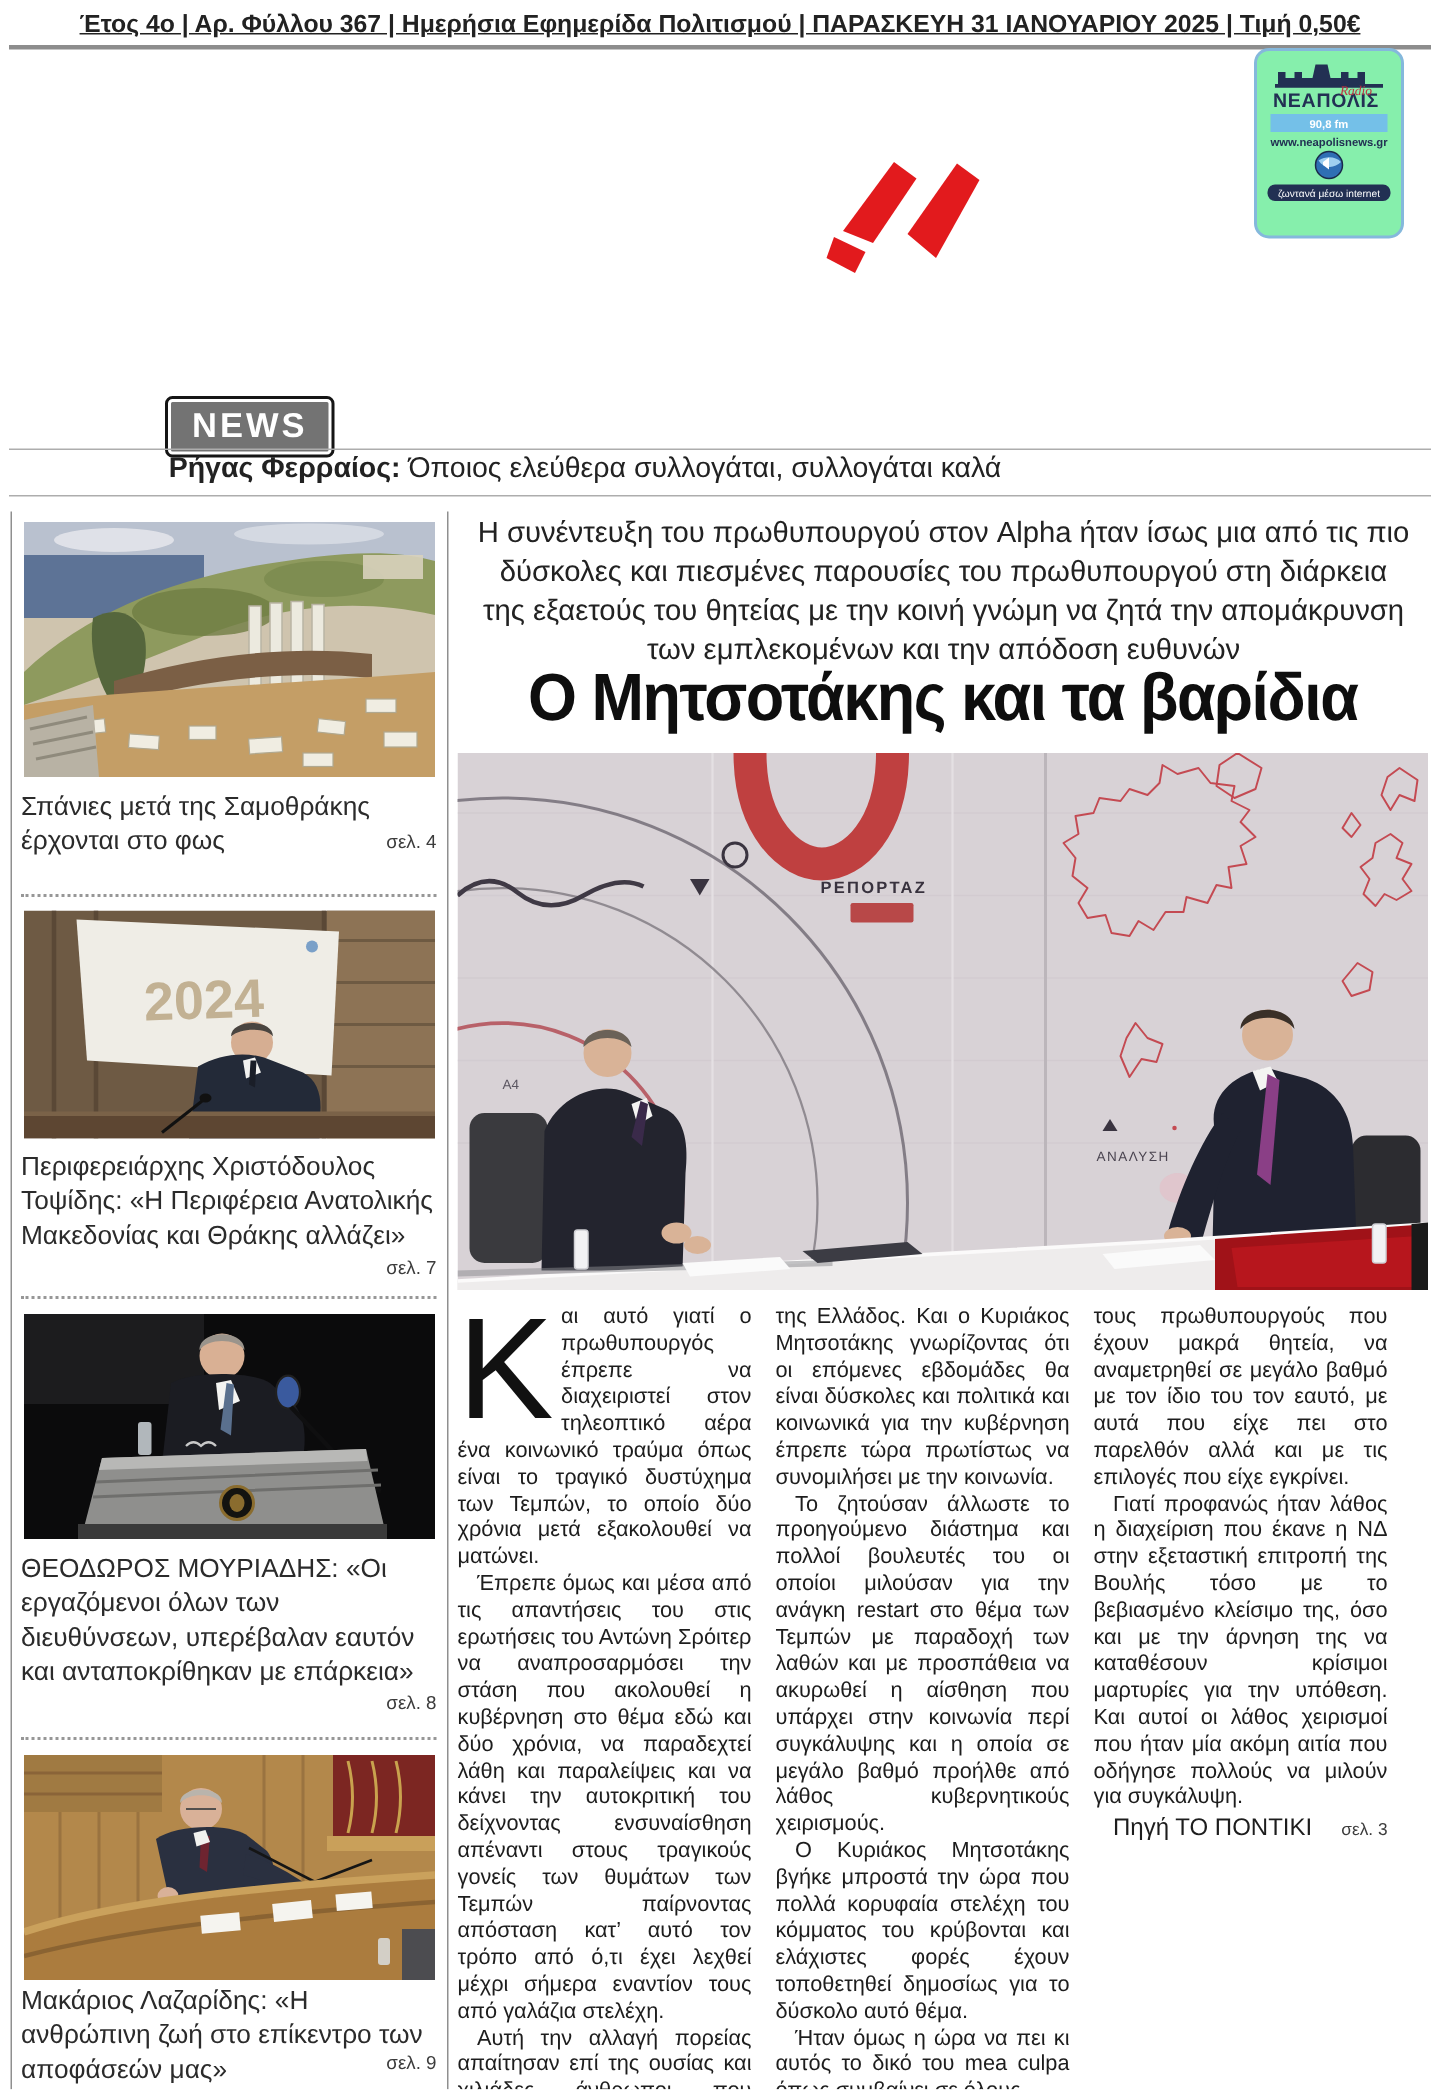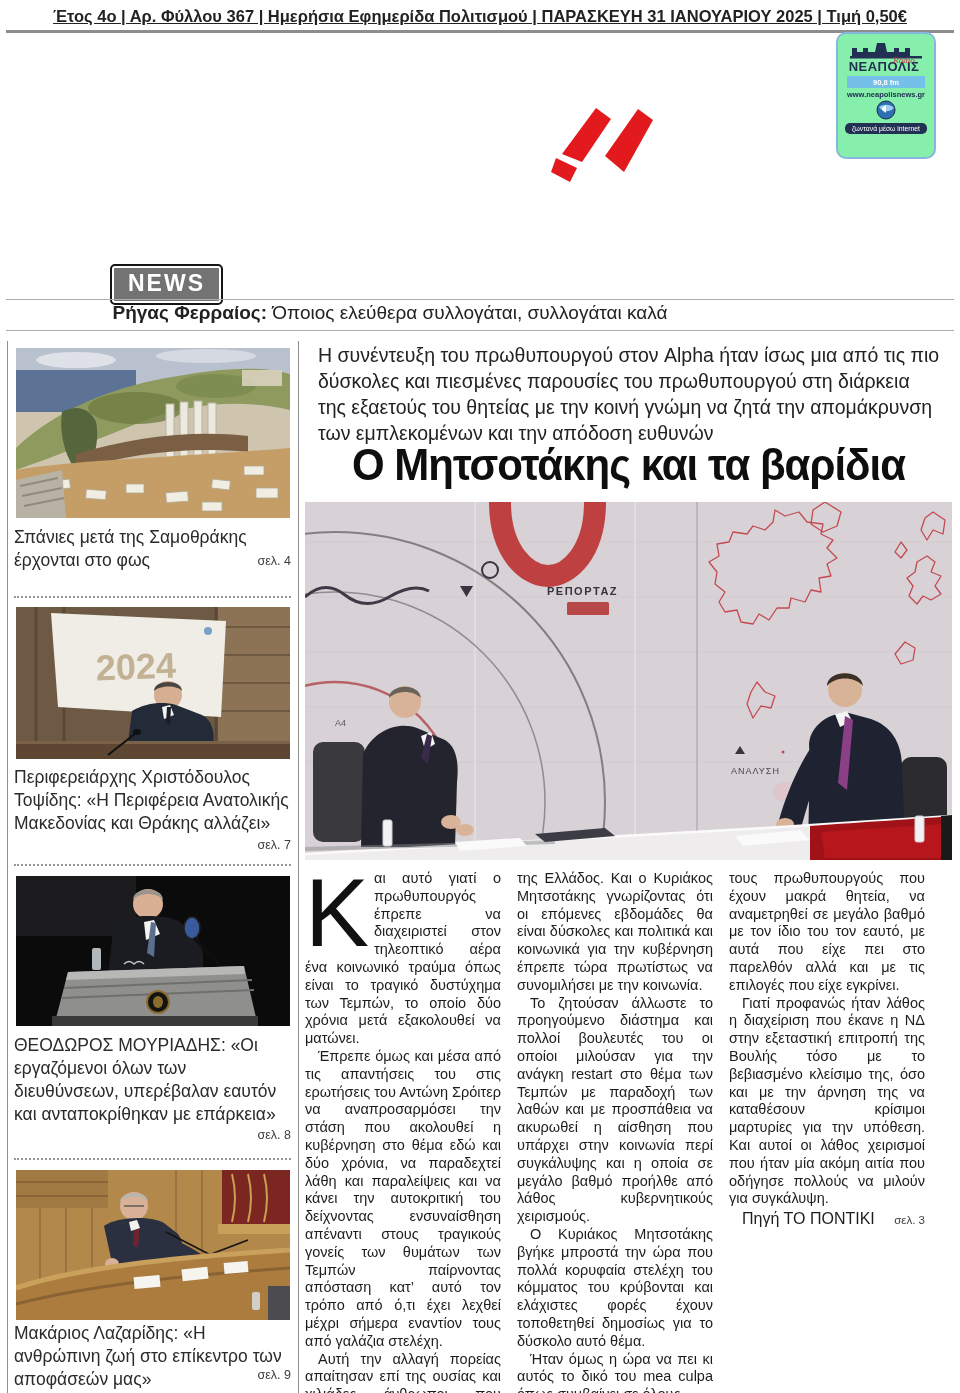--- a/index.html
+++ b/index.html
@@ -31,21 +31,21 @@
   .motto b{font-weight:bold;}
 
   
   .vrule{width:1px;top:341px;height:1052px;background:#8f8f8f;}
   .teaser-img{left:16px;width:274px;display:block;}
   .teaser-title{left:14px;width:278px;font-size:17.5px;line-height:23px;color:#2b2b2b;}
   .teaser-page{left:14px;width:277px;text-align:right;font-size:12.5px;color:#3c3c3c;}
   .dotted{left:14px;width:277px;height:0;border-top:2px dotted #979797;}
 
   
-  .lead-intro{left:318px;top:342px;width:622px;font-size:19.5px;line-height:26px;color:#222;}
+  .lead-intro{left:318px;top:342px;width:622px;text-align:center;font-size:19.5px;line-height:26px;color:#222;}
   .lead-headline{left:305px;top:441px;width:647px;margin:0;text-align:center;font-size:42px;
         font-weight:bold;letter-spacing:-1px;color:#0e0e0e;transform:scaleY(1.06);}
   .lead-photo{left:305px;top:502px;width:647px;height:358px;display:block;}
 
   .bodycol{top:870px;width:196px;height:523px;overflow:hidden;text-align:justify;
         font-size:14.5px;line-height:17.8px;color:#1d1d1d;}
   .bodycol p{margin:0;}
   .p-ind{text-indent:13px;}
   .dropcap{float:left;font-size:96px;line-height:74px;padding:6px 5px 0 0;color:#111;}
   .source-row{display:flex;justify-content:space-between;align-items:baseline;padding-left:13px;margin-top:2px;}

